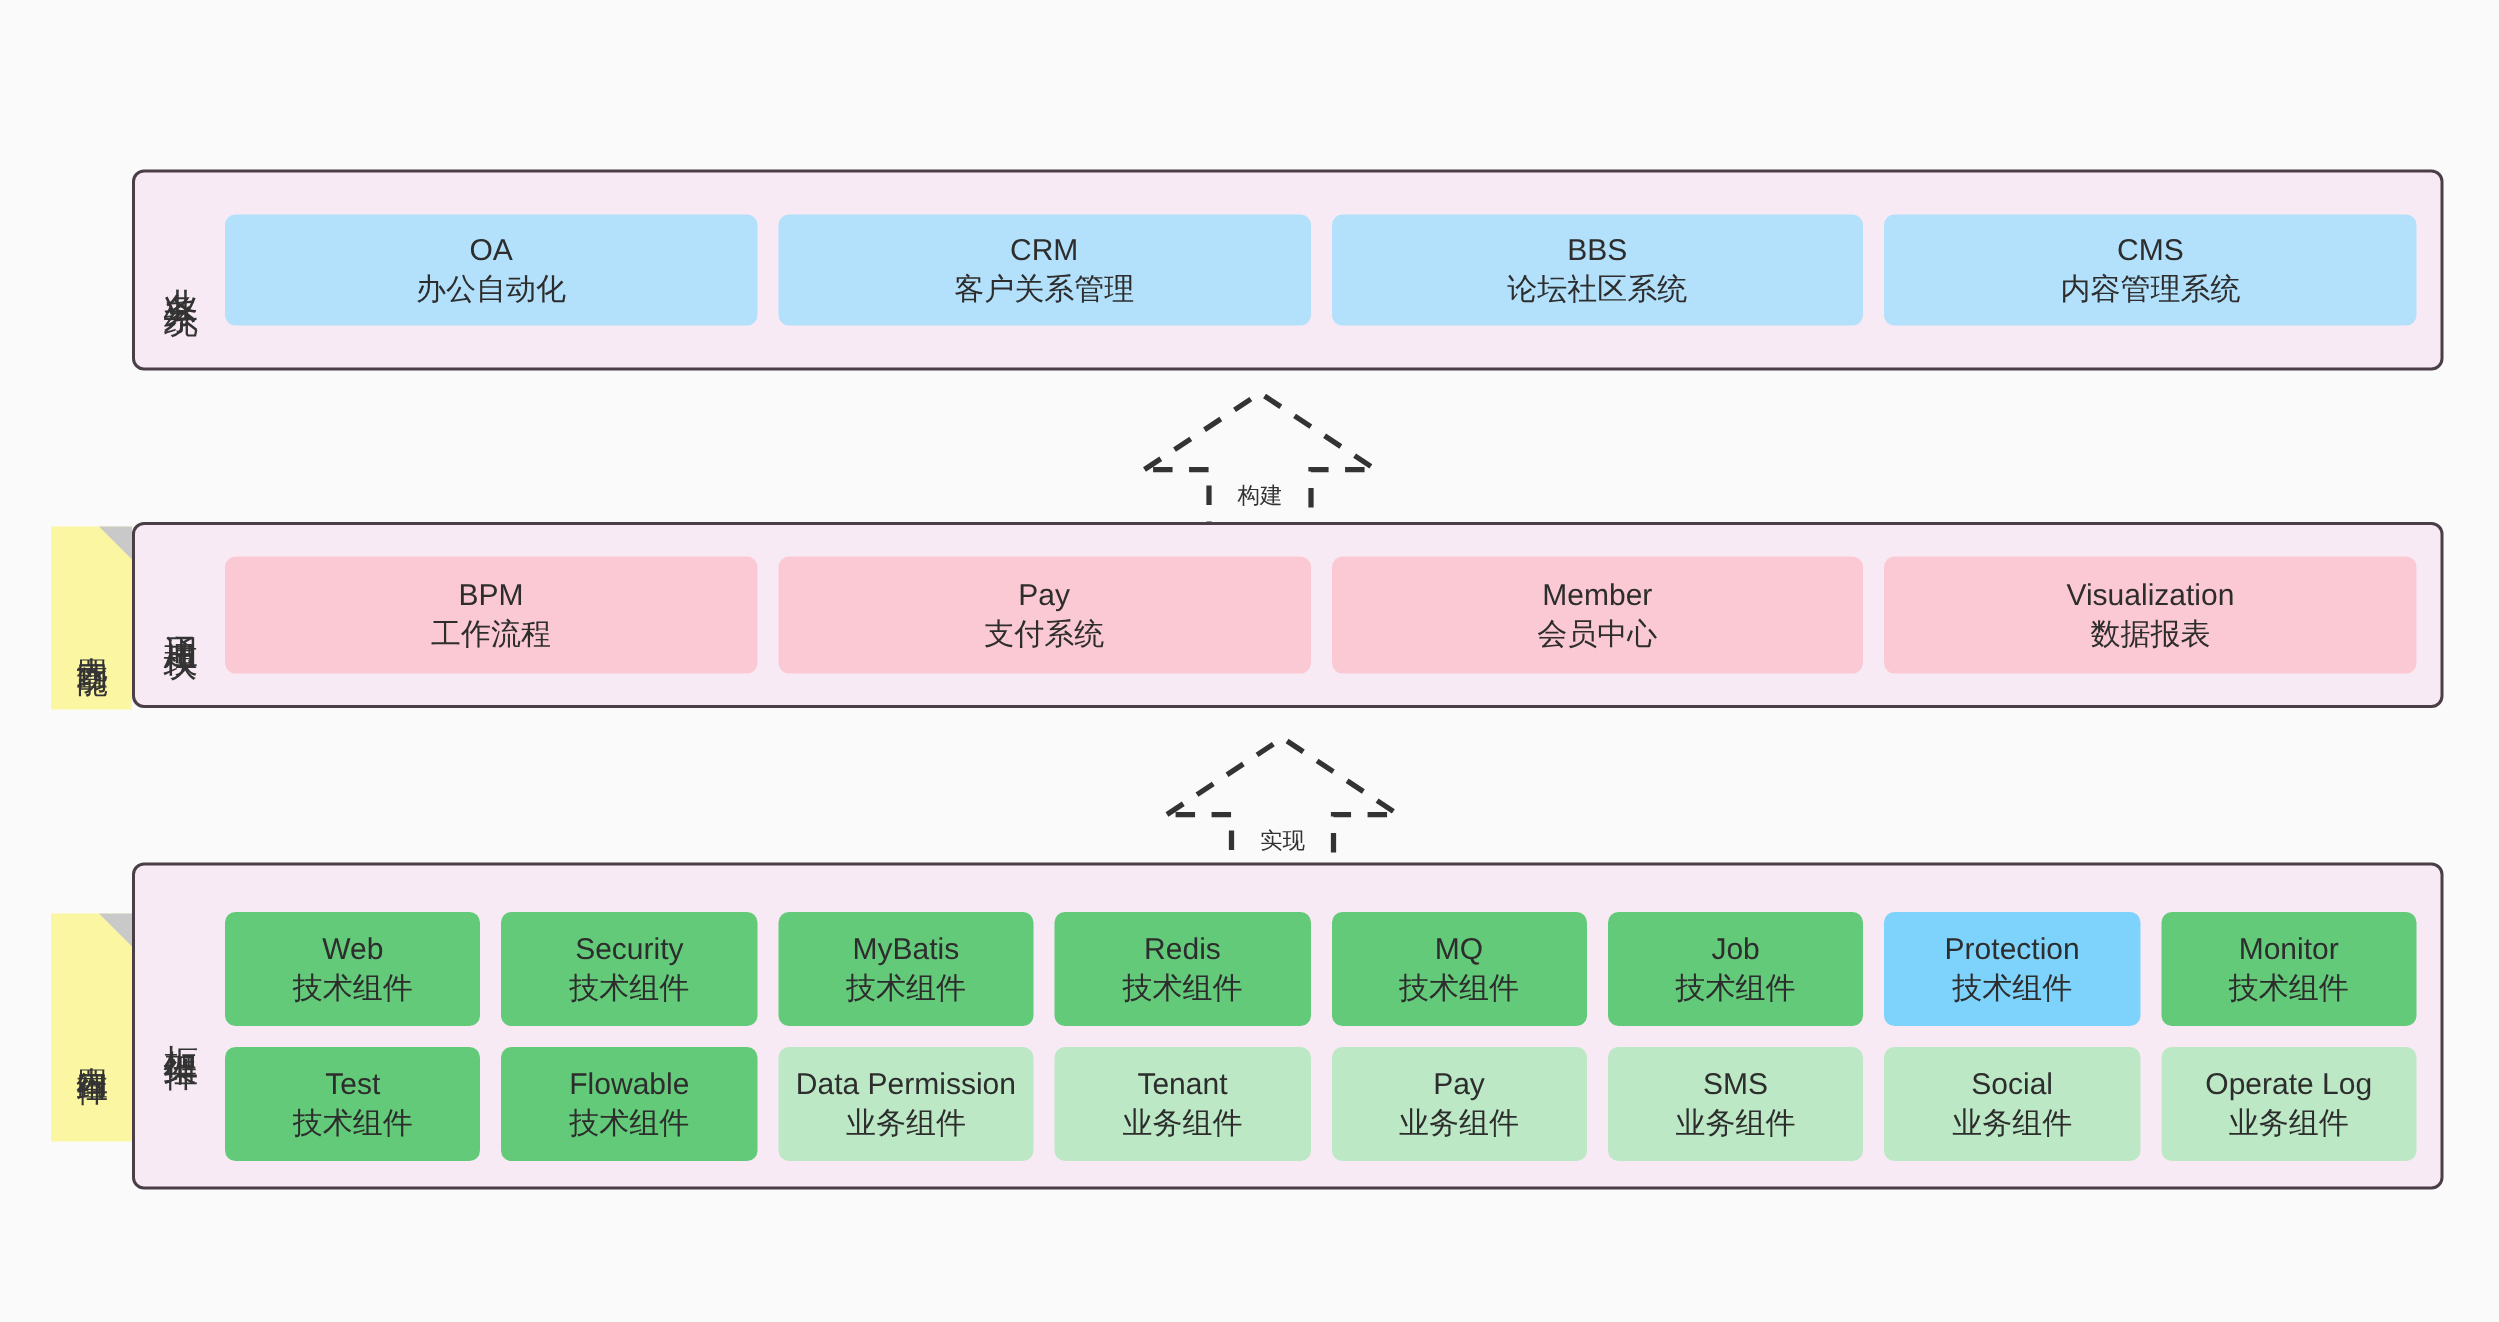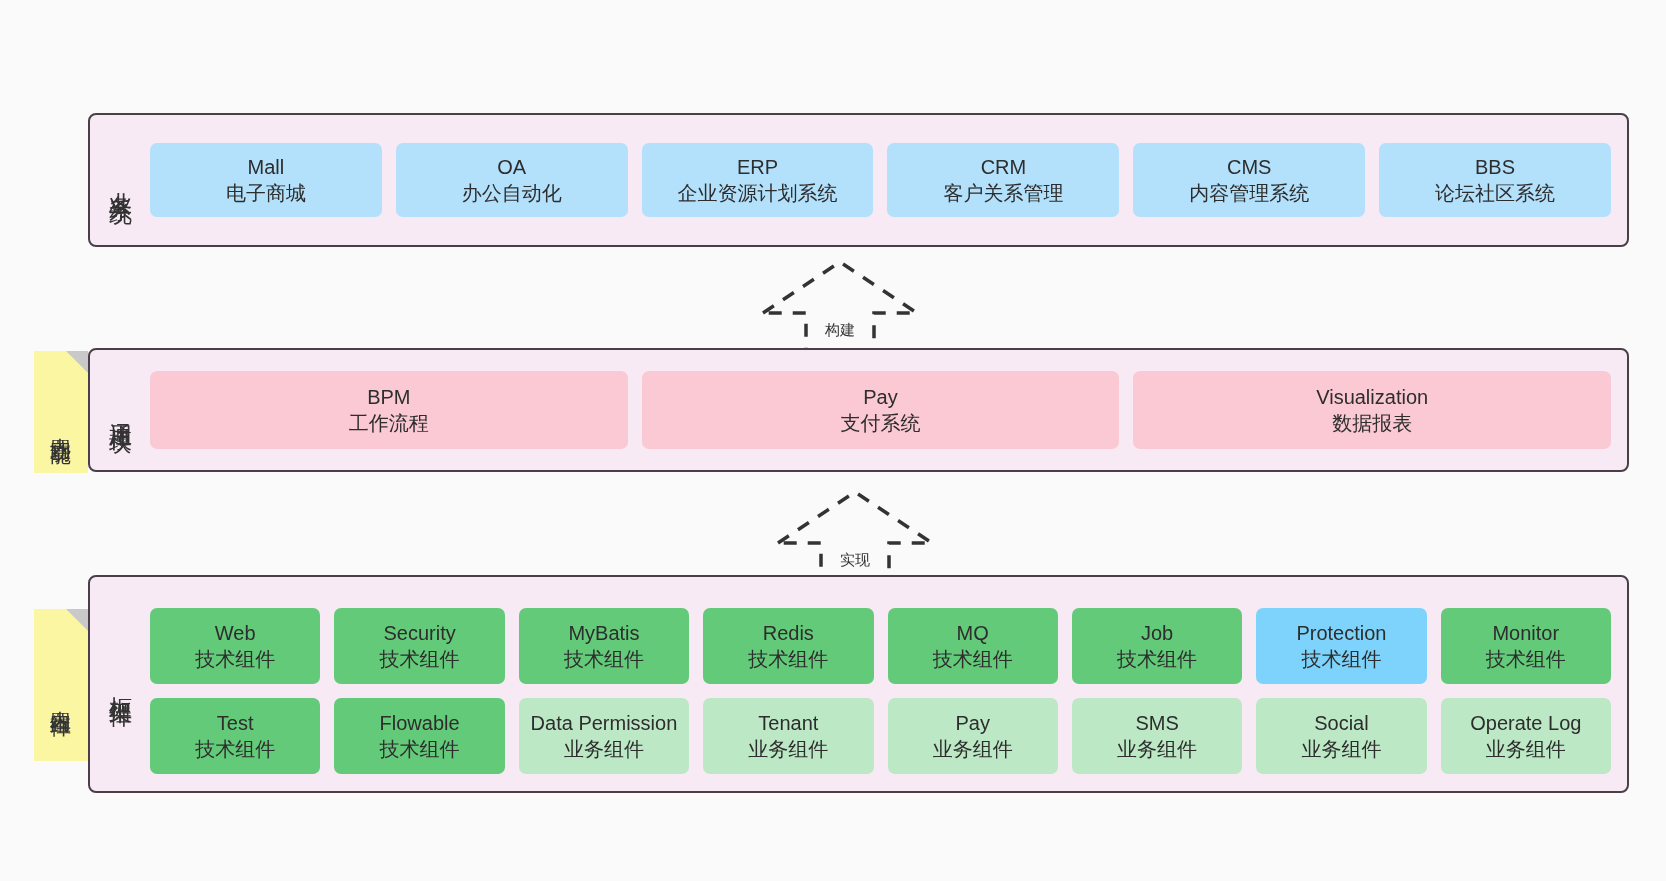--- a/index.html
+++ b/index.html
@@ -145,48 +145,40 @@
   #arrow-build { left: 755px; top: 257px; }
   #arrow-impl  { left: 770px; top: 487px; }
 </style>
 </head>
 <body>
 
 <div class="layer" id="layer-business">
   <div class="layer-title">业务系统</div>
   <div class="cards">
 
-    <div class="card" style="background:#b3e0fb">
-      <span class="ttl">Mall</span>
-      <span class="sub">电子商城</span>
-    </div>
 
     <div class="card" style="background:#b3e0fb">
       <span class="ttl">OA</span>
       <span class="sub">办公自动化</span>
     </div>
 
-    <div class="card" style="background:#b3e0fb">
-      <span class="ttl">ERP</span>
-      <span class="sub">企业资源计划系统</span>
-    </div>
 
     <div class="card" style="background:#b3e0fb">
       <span class="ttl">CRM</span>
       <span class="sub">客户关系管理</span>
     </div>
 
     <div class="card" style="background:#b3e0fb">
+      <span class="ttl">BBS</span>
+      <span class="sub">论坛社区系统</span>
+    </div>
+
+    <div class="card" style="background:#b3e0fb">
       <span class="ttl">CMS</span>
       <span class="sub">内容管理系统</span>
-    </div>
-
-    <div class="card" style="background:#b3e0fb">
-      <span class="ttl">BBS</span>
-      <span class="sub">论坛社区系统</span>
     </div>
 
   </div>
 </div>
 
 <div class="rel-arrow" id="arrow-build">
   <svg width="170" height="105" viewBox="0 0 170 105">
     <path d="M 8 56 L 85 5 L 162 56 L 119 56 L 119 100 L 51 100 L 51 56 Z" fill="none" stroke="#333333" stroke-width="3.5" stroke-dasharray="13 11" stroke-linejoin="miter"></path>
   </svg>
   <span class="lbl">构建</span>
@@ -206,20 +198,24 @@
     <div class="card" style="background:#fbc9d3">
       <span class="ttl">BPM</span>
       <span class="sub">工作流程</span>
     </div>
 
     <div class="card" style="background:#fbc9d3">
       <span class="ttl">Pay</span>
       <span class="sub">支付系统</span>
     </div>
 
+    <div class="card" style="background:#fbc9d3">
+      <span class="ttl">Member</span>
+      <span class="sub">会员中心</span>
+    </div>
 
     <div class="card" style="background:#fbc9d3">
       <span class="ttl">Visualization</span>
       <span class="sub">数据报表</span>
     </div>
 
   </div>
 </div>
 
 <div class="rel-arrow" id="arrow-impl">

